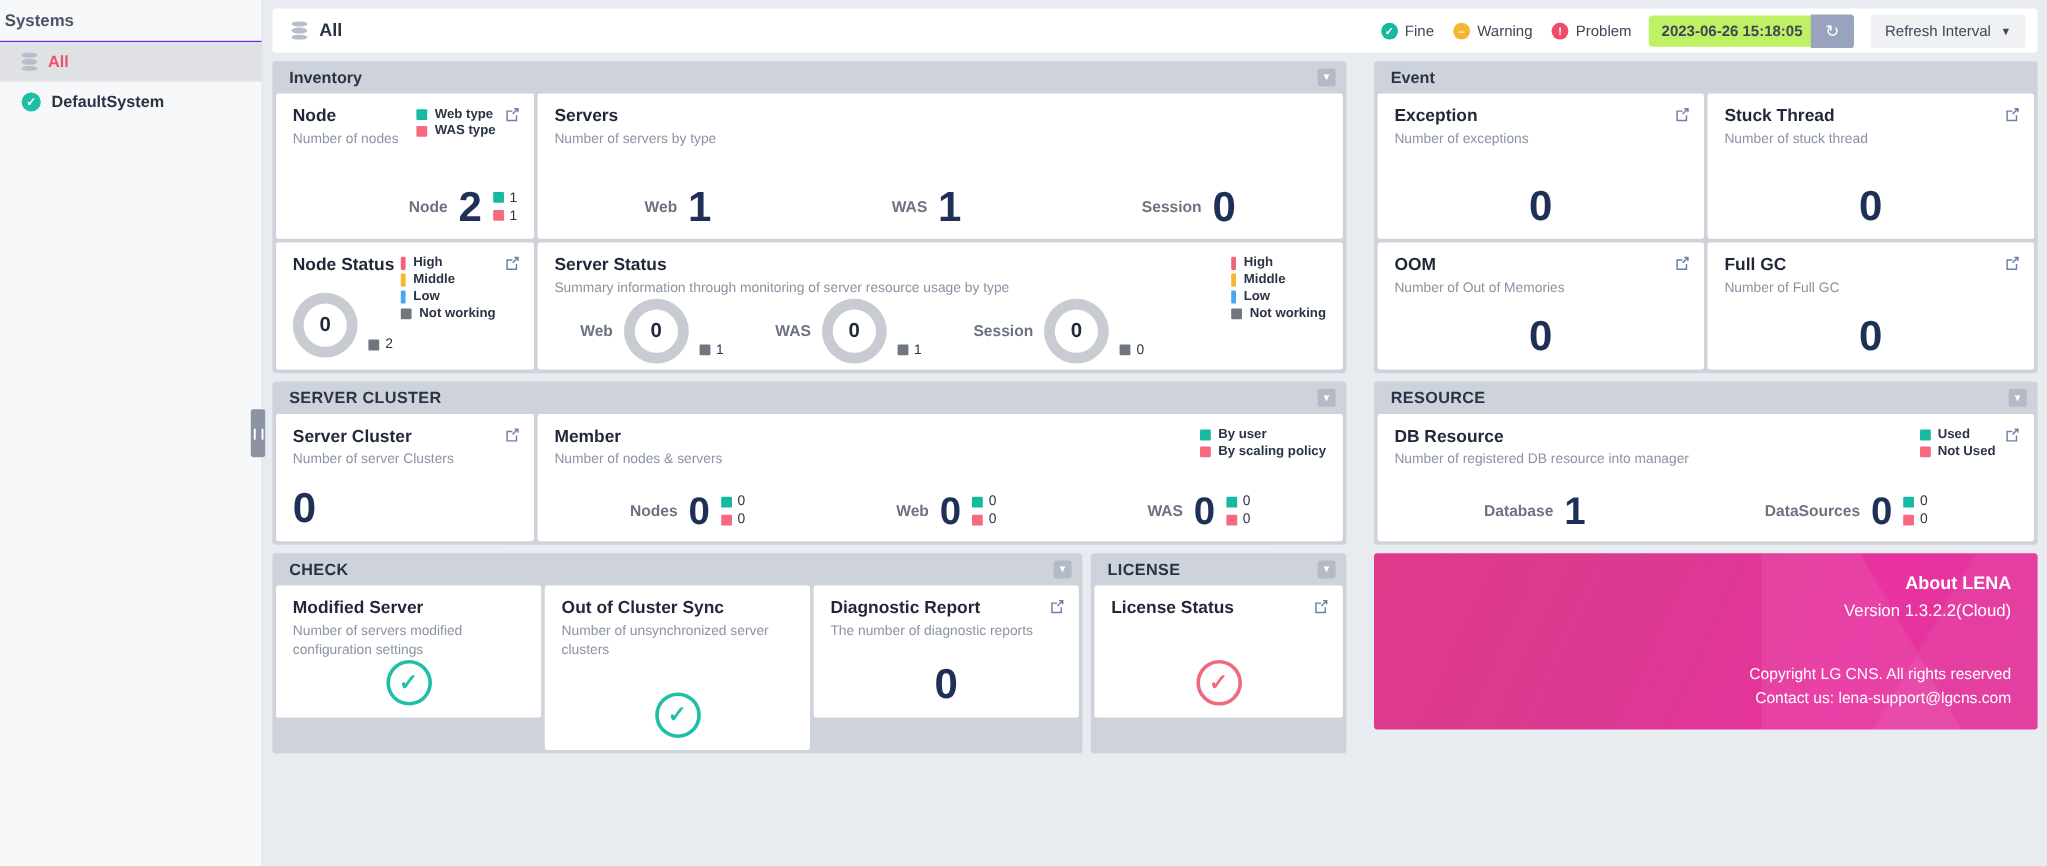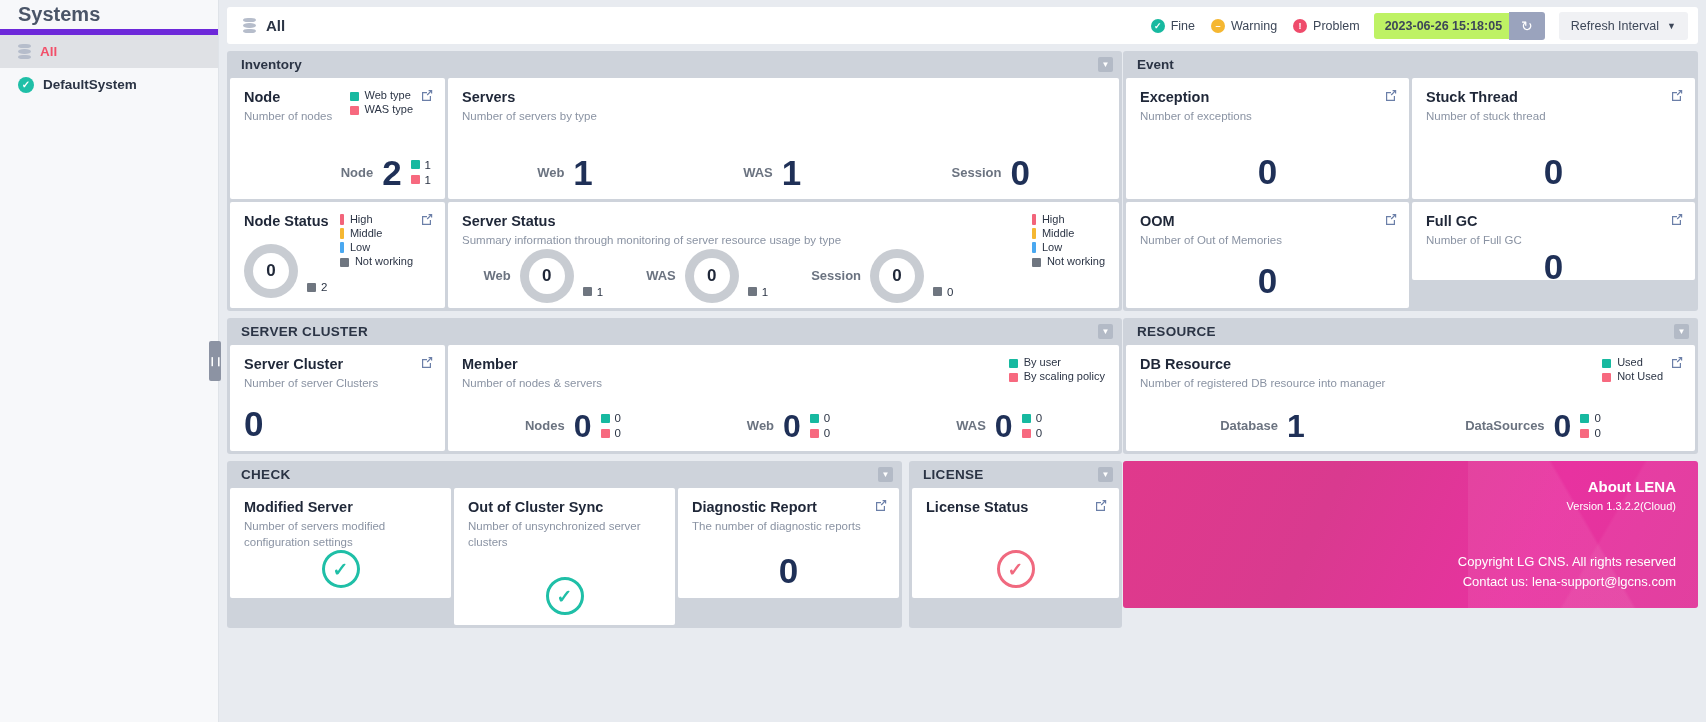--- a/index.html
+++ b/index.html
@@ -14,23 +14,23 @@
   .sidebar {
     width: 219px; height: 722px; background: #f7f8fa;
     border-right: 1px solid #dfe3e8; flex-shrink: 0;
   }
   .sidebar-header {
     height: 40px; display: flex; align-items: center; padding-left: 14px;
     font-size: 17px; font-weight: bold; color: #2b3445;
     border-bottom: 1px solid #dfe3e8;
   }
   .sidebar-section {
-    height: 35px; display: flex; align-items: center; padding-left: 18px;
-    font-size: 20px; font-weight: bold; color: #4a5568;
-    border-bottom: 6px solid #6d28d9;
+    height: 35px; display: flex; align-items: center; padding-left: 4px;
+    font-size: 14px; font-weight: bold; color: #4a5568;
+    border-bottom: 1px solid #6d28d9;
   }
   .sidebar-item {
     height: 33px; display: flex; align-items: center; padding-left: 18px;
     font-size: 13.5px; font-weight: bold; gap: 9px; cursor: pointer;
   }
   .sidebar-item.active { background: #dfe1e5; }
   .sidebar-item .lbl-all { color: #f2506a; }
   .sidebar-item .lbl-def { color: #2b3445; }
 
   .db-icon { width: 13px; height: 15px; position: relative; display:inline-block; }
@@ -86,21 +86,21 @@
     margin-left: -4px;
   }
   .interval-btn {
     background: #f0f1f4; color: #3d4758; font-size: 12.5px; border: none;
     padding: 7px 12px; border-radius: 3px; cursor: pointer;
     display: flex; align-items: center; gap: 8px;
   }
   .caret { font-size: 9px; }
 
   
-  .grid { display: flex; gap: 1px; }
+  .grid { display: flex; gap: 23px; }
   .col-left { width: 895px; }
   .col-right { flex: 1; }
 
   .panel { background: #ced3db; border-radius: 3px; margin-bottom: 7px; }
   .panel-head {
     height: 27px; display: flex; align-items: center;
     padding: 0 9px 0 14px; font-size: 13.5px; font-weight: bold; color: #2b3445;
   }
   .panel-head.caps { letter-spacing: 0.3px; }
   .panel-toggle {
@@ -117,21 +117,21 @@
   .card-title { font-size: 14.5px; font-weight: bold; color: #1f2738; }
   .card-sub { font-size: 11.5px; color: #8a93a3; margin-top: 4px; line-height: 1.35; }
   .ext-icon {
     position: absolute; top: 10px; right: 12px; width: 13px; height: 13px;
     cursor: pointer;
   }
   .ext-icon svg { display:block; }
 
   .legend-tr { position: absolute; top: 11px; right: 32px; }
   .legend-col { display: flex; flex-direction: column; gap: 2px; }
-  .legend-row { display: flex; align-items: flex-end; gap: 6px; font-size: 11px; font-weight: normal; color: #2b3445; }
+  .legend-row { display: flex; align-items: center; gap: 6px; font-size: 11px; font-weight: bold; color: #2b3445; }
   .sw { width: 9px; height: 9px; border-radius: 1px; flex-shrink: 0; }
   .sw.bar { width: 4px; height: 11px; border-radius: 1px; }
 
   .metrics { display: flex; align-items: flex-end; justify-content: space-around; flex: 1; }
   .metric { display: flex; align-items: center; gap: 9px; }
   .metric-label { font-size: 13px; font-weight: bold; color: #6b7380; }
   .metric-value { font-size: 35px; font-weight: bold; color: #1f3057; line-height: 0.95; }
   .metric-value.sm { font-size: 32px; }
   .side-counts { display: flex; flex-direction: column; gap: 3px; }
   .side-count { display: flex; align-items: center; gap: 5px; font-size: 11.5px; color: #2b3445; }
@@ -168,21 +168,21 @@
     display: flex; flex-direction: column; position: relative; overflow: hidden; text-align: right;
   }
   .banner::after {
     content: ""; position: absolute; right: -30px; top: -20px;
     width: 260px; height: 200px;
     background:
       linear-gradient(60deg, rgba(255,255,255,.07) 0 49%, transparent 50%),
       linear-gradient(-60deg, rgba(255,255,255,.05) 0 49%, transparent 50%);
   }
   .banner-title { font-size: 15px; font-weight: bold; position: relative; z-index:1; }
-  .banner-ver { font-size: 11px; margin-top: 5px; position: relative; z-index:1;margin-left:32px; }
+  .banner-ver { font-size: 14px; margin-top: 5px; position: relative; z-index:1;margin-left:32px; }
   .banner-foot { margin-top: auto; font-size: 13px; line-height: 1.5; position: relative; z-index:1; }
 </style>
 </head>
 <body>
 
 <div class="sidebar">
   <div class="sidebar-section">Systems</div>
   <div class="sidebar-item active">
     <span class="db-icon">
         <i></i>
@@ -573,21 +573,21 @@
             <span class="ext-icon">
               <svg viewBox="0 0 14 14" width="14" height="14">
                   <path d="M2 4h5v1.2H3.2v6.6h6.6V8h1.2v5H2z" fill="#6b7fa8"></path>
                   <path d="M8.6 2h3.6v3.6h-1.2V4.05L7.6 7.4 6.75 6.55 10.1 3.2H8.6z" fill="#6b7fa8"></path>
                 </svg>
             </span>
             <div class="card-title">OOM</div>
             <div class="card-sub">Number of Out of Memories</div>
             <div class="big-number">0</div>
           </div>
-          <div class="card" style="flex:1;height:78px">
+          <div class="card" style="flex:1;height:106px">
             <span class="ext-icon">
               <svg viewBox="0 0 14 14" width="14" height="14">
                   <path d="M2 4h5v1.2H3.2v6.6h6.6V8h1.2v5H2z" fill="#6b7fa8"></path>
                   <path d="M8.6 2h3.6v3.6h-1.2V4.05L7.6 7.4 6.75 6.55 10.1 3.2H8.6z" fill="#6b7fa8"></path>
                 </svg>
             </span>
             <div class="card-title">Full GC</div>
             <div class="card-sub">Number of Full GC</div>
             <div class="big-number">0</div>
           </div>

